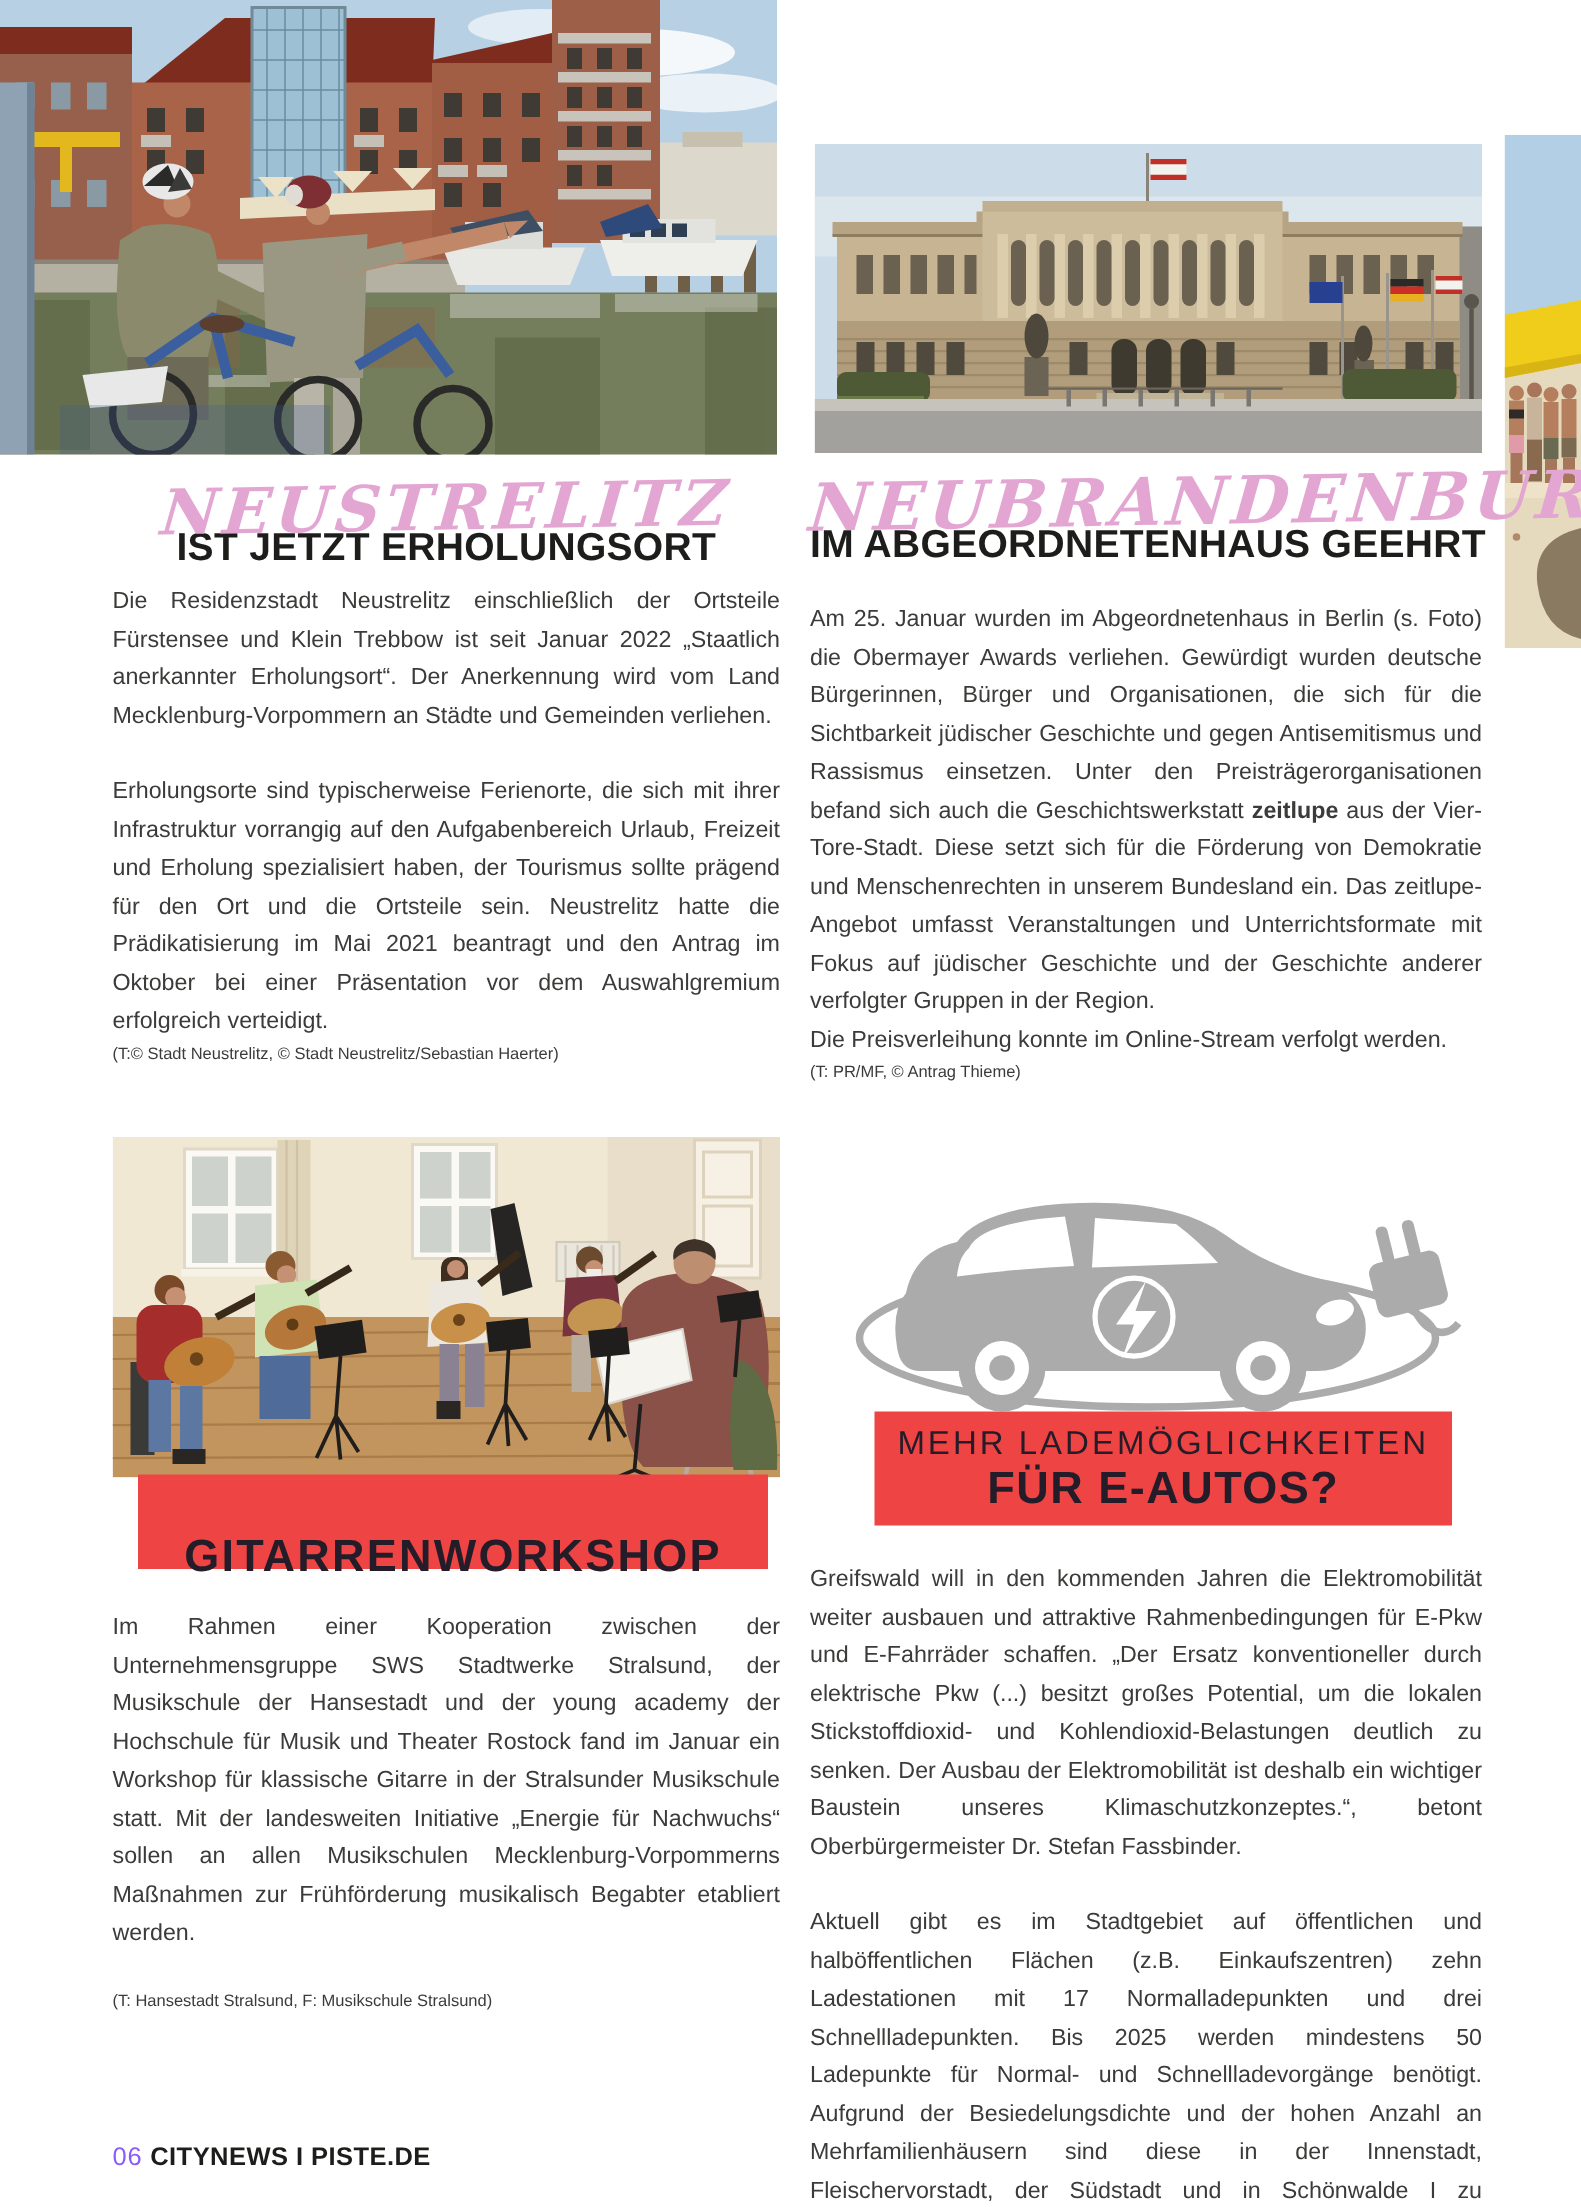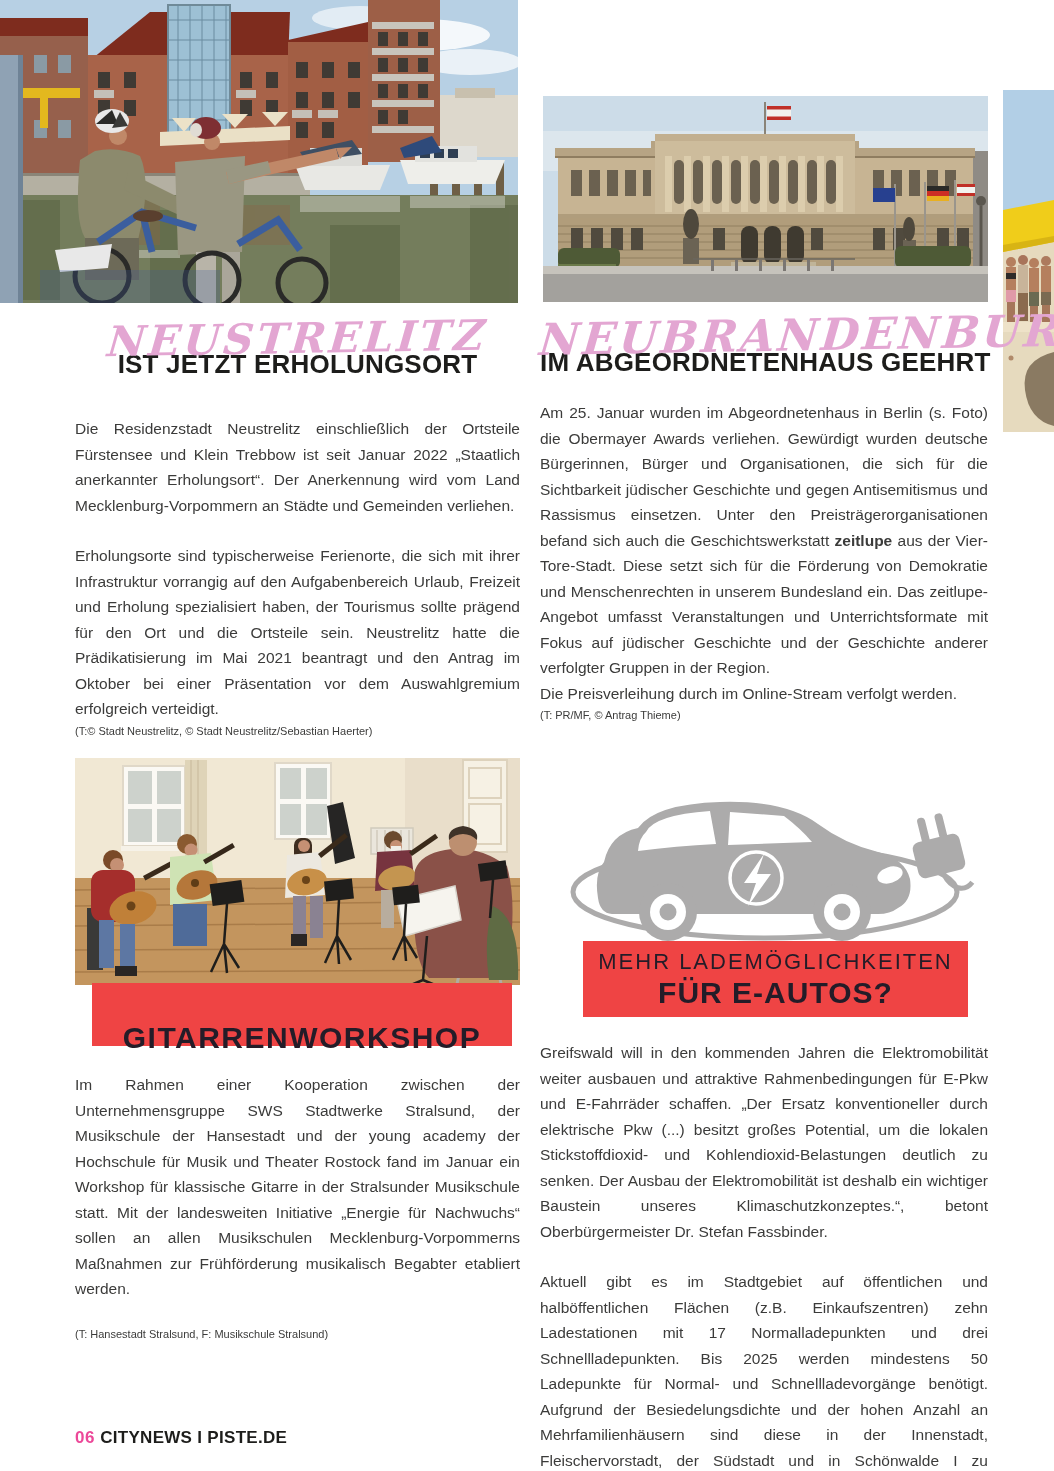--- a/index.html
+++ b/index.html
@@ -29,21 +29,21 @@
   
   .pinkbox{position:absolute;background:#ef4444;text-align:center;color:#241c28;
            display:flex;flex-direction:column;justify-content:center;}
   .pinkbox .big{font-size:30px;font-weight:800;letter-spacing:1.5px;line-height:1.08;color:#241c28;margin-top:48px;}
   .pinkbox .small{font-size:20px;font-weight:400;letter-spacing:3px;line-height:1.2;color:#2a2230;}
   .pinkbox .mid{font-size:22px;font-weight:400;letter-spacing:2px;line-height:1.25;color:#241c28;}
   .pinkbox .big2{font-size:30px;font-weight:800;letter-spacing:1px;line-height:1.15;color:#241c28;}
 
   
   .footer{position:absolute;font-size:17px;color:#1d1d1b;}
-  .footer .pg{font-weight:700;color:#ec4899;letter-spacing:0.5px;}
+  .footer .pg{font-weight:400;color:#8b5cf6;letter-spacing:0.5px;}
   .footer .brand{font-weight:800;letter-spacing:0.3px;}
 </style>
 </head>
 <body>
 
 <div class="page">
 
   <div class="photo" style="left:0;top:0;width:518px;height:303px;">
     <svg viewBox="0 0 518 303" preserveAspectRatio="none">
       <rect width="518" height="210" fill="#b7d0e4"></rect>
@@ -362,29 +362,29 @@
   <div class="article-header" style="left:75px;top:318px;width:445px;">
     <div class="kicker k-left">NEUSTRELITZ</div>
     <div class="headline">IST JETZT ERHOLUNGSORT</div>
   </div>
 
   <div class="article-header" style="left:540px;top:314px;width:448px;">
     <div class="kicker k-right">NEUBRANDENBURGER</div>
     <div class="headline">IM ABGEORDNETENHAUS GEEHRT</div>
   </div>
 
-  <div class="bodycol" style="left:75px;top:416px;width:445px;" lang="de">
+  <div class="bodycol" style="left:75px;top:388px;width:445px;" lang="de">
     <p>Die Residenzstadt Neustrelitz einschließlich der Ortsteile Fürstensee und Klein Trebbow ist seit Januar 2022 „Staatlich anerkannter Erholungsort“. Der Anerkennung wird vom Land Mecklenburg-Vorpommern an Städte und Gemeinden verliehen.</p>
     <p class="tight">Erholungsorte sind typischerweise Ferienorte, die sich mit ihrer Infrastruktur vorrangig auf den Aufgabenbereich Urlaub, Freizeit und Erholung spezialisiert haben, der Tourismus sollte prägend für den Ort und die Ortsteile sein. Neustrelitz hatte die Prädikatisierung im Mai 2021 beantragt und den Antrag im Oktober bei einer Präsentation vor dem Auswahlgremium erfolgreich verteidigt.</p>
     <div class="credit">(T:© Stadt Neustrelitz, © Stadt Neustrelitz/Sebastian Haerter)</div>
   </div>
 
   <div class="bodycol" style="left:540px;top:400px;width:448px;" lang="de">
     <p class="tight"><span>Am 25. Januar wurden im Abgeordnetenhaus in Berlin (s. Foto) die Obermayer Awards verliehen. Gewürdigt wurden deutsche Bürgerinnen, Bürger und Organisationen, die sich für die Sichtbarkeit jüdischer Geschichte und gegen Antisemitismus und Rassismus einsetzen. Unter den Preisträgerorganisationen befand sich auch die Geschichtswerkstatt </span><b class="inlinebold">zeitlupe</b><span> aus der Vier-Tore-Stadt. Diese setzt sich für die Förderung von Demokratie und Menschenrechten in unserem Bundesland ein. Das zeitlupe-Angebot umfasst Veranstaltungen und Unterrichtsformate mit Fokus auf jüdischer Geschichte und der Geschichte anderer verfolgter Gruppen in der Region.</span></p>
-    <p class="tight">Die Preisverleihung durch im Online-Stream verfolgt werden.</p>
+    <p class="tight">Die Preisverleihung konnte im Online-Stream verfolgt werden.</p>
     <div class="credit">(T: PR/MF, © Antrag Thieme)</div>
   </div>
 
   <div class="photo" style="left:75px;top:758px;width:445px;height:227px;">
     <svg viewBox="0 0 445 227" preserveAspectRatio="none">
       <rect width="445" height="227" fill="#f1e8d4"></rect>
       <rect x="330" width="115" height="227" fill="#e9deca"></rect>
 
       <rect x="48" y="8" width="62" height="80" fill="#fbf9f4" stroke="#e0d8c8" stroke-width="2"></rect>
       <g fill="#cdd2cc">

